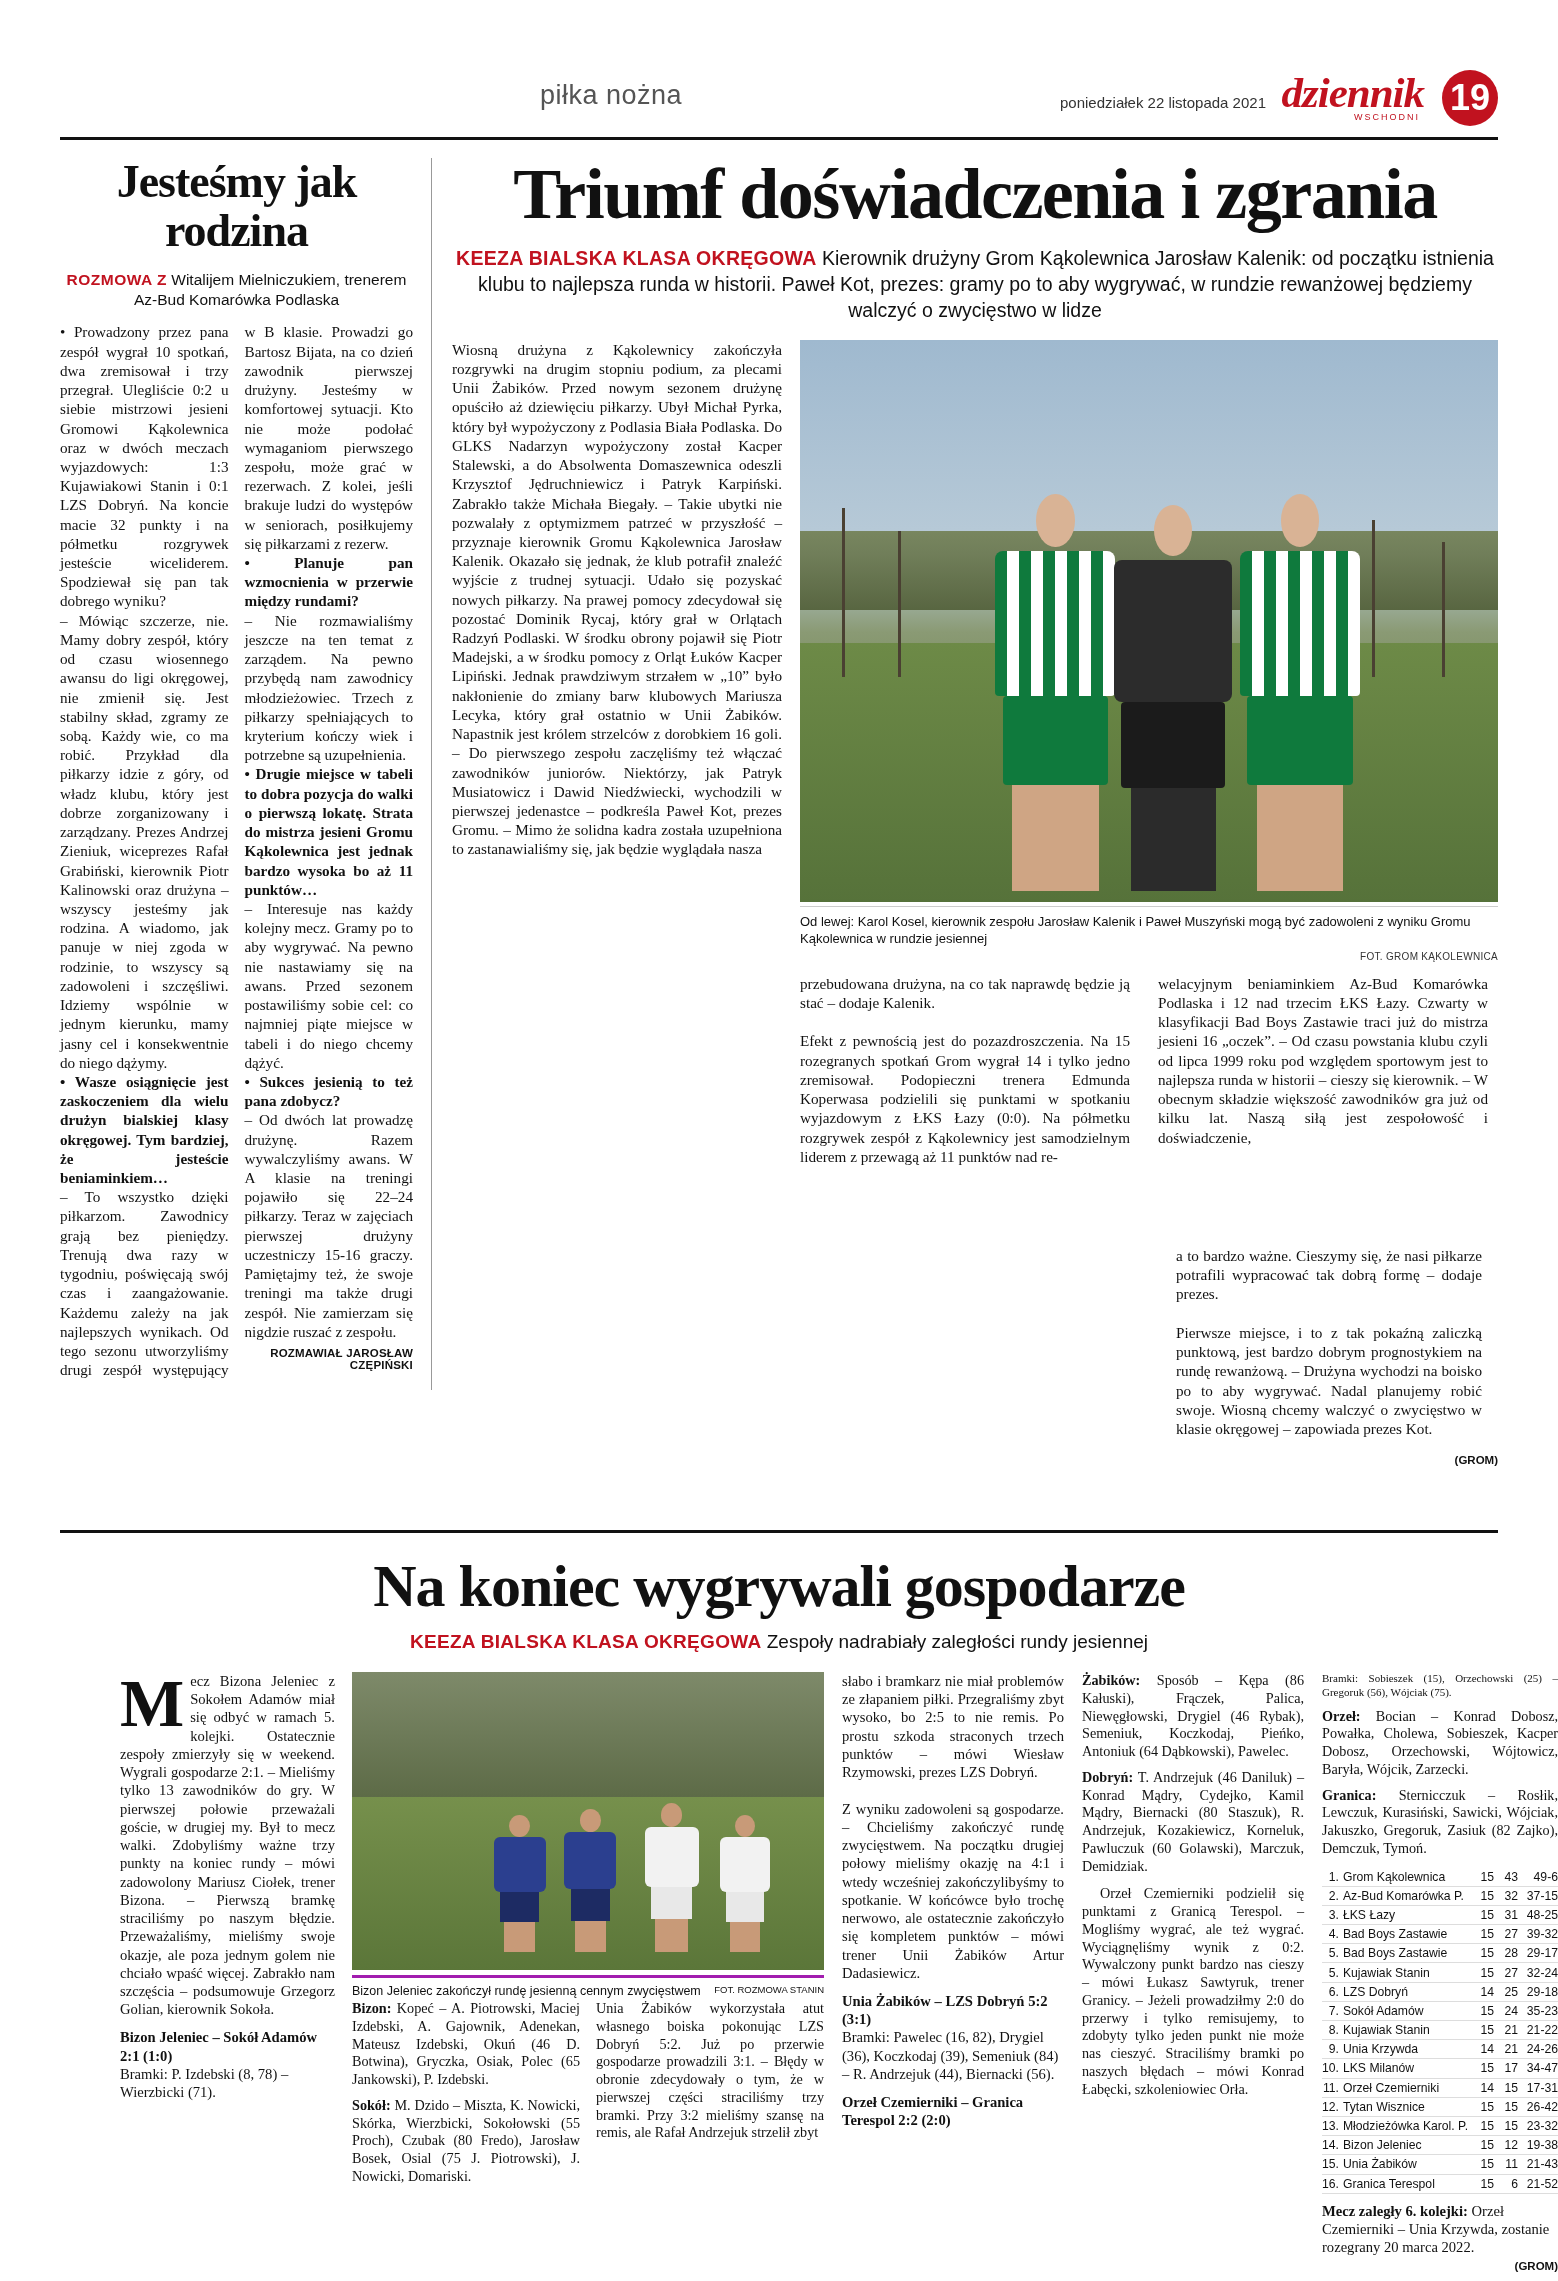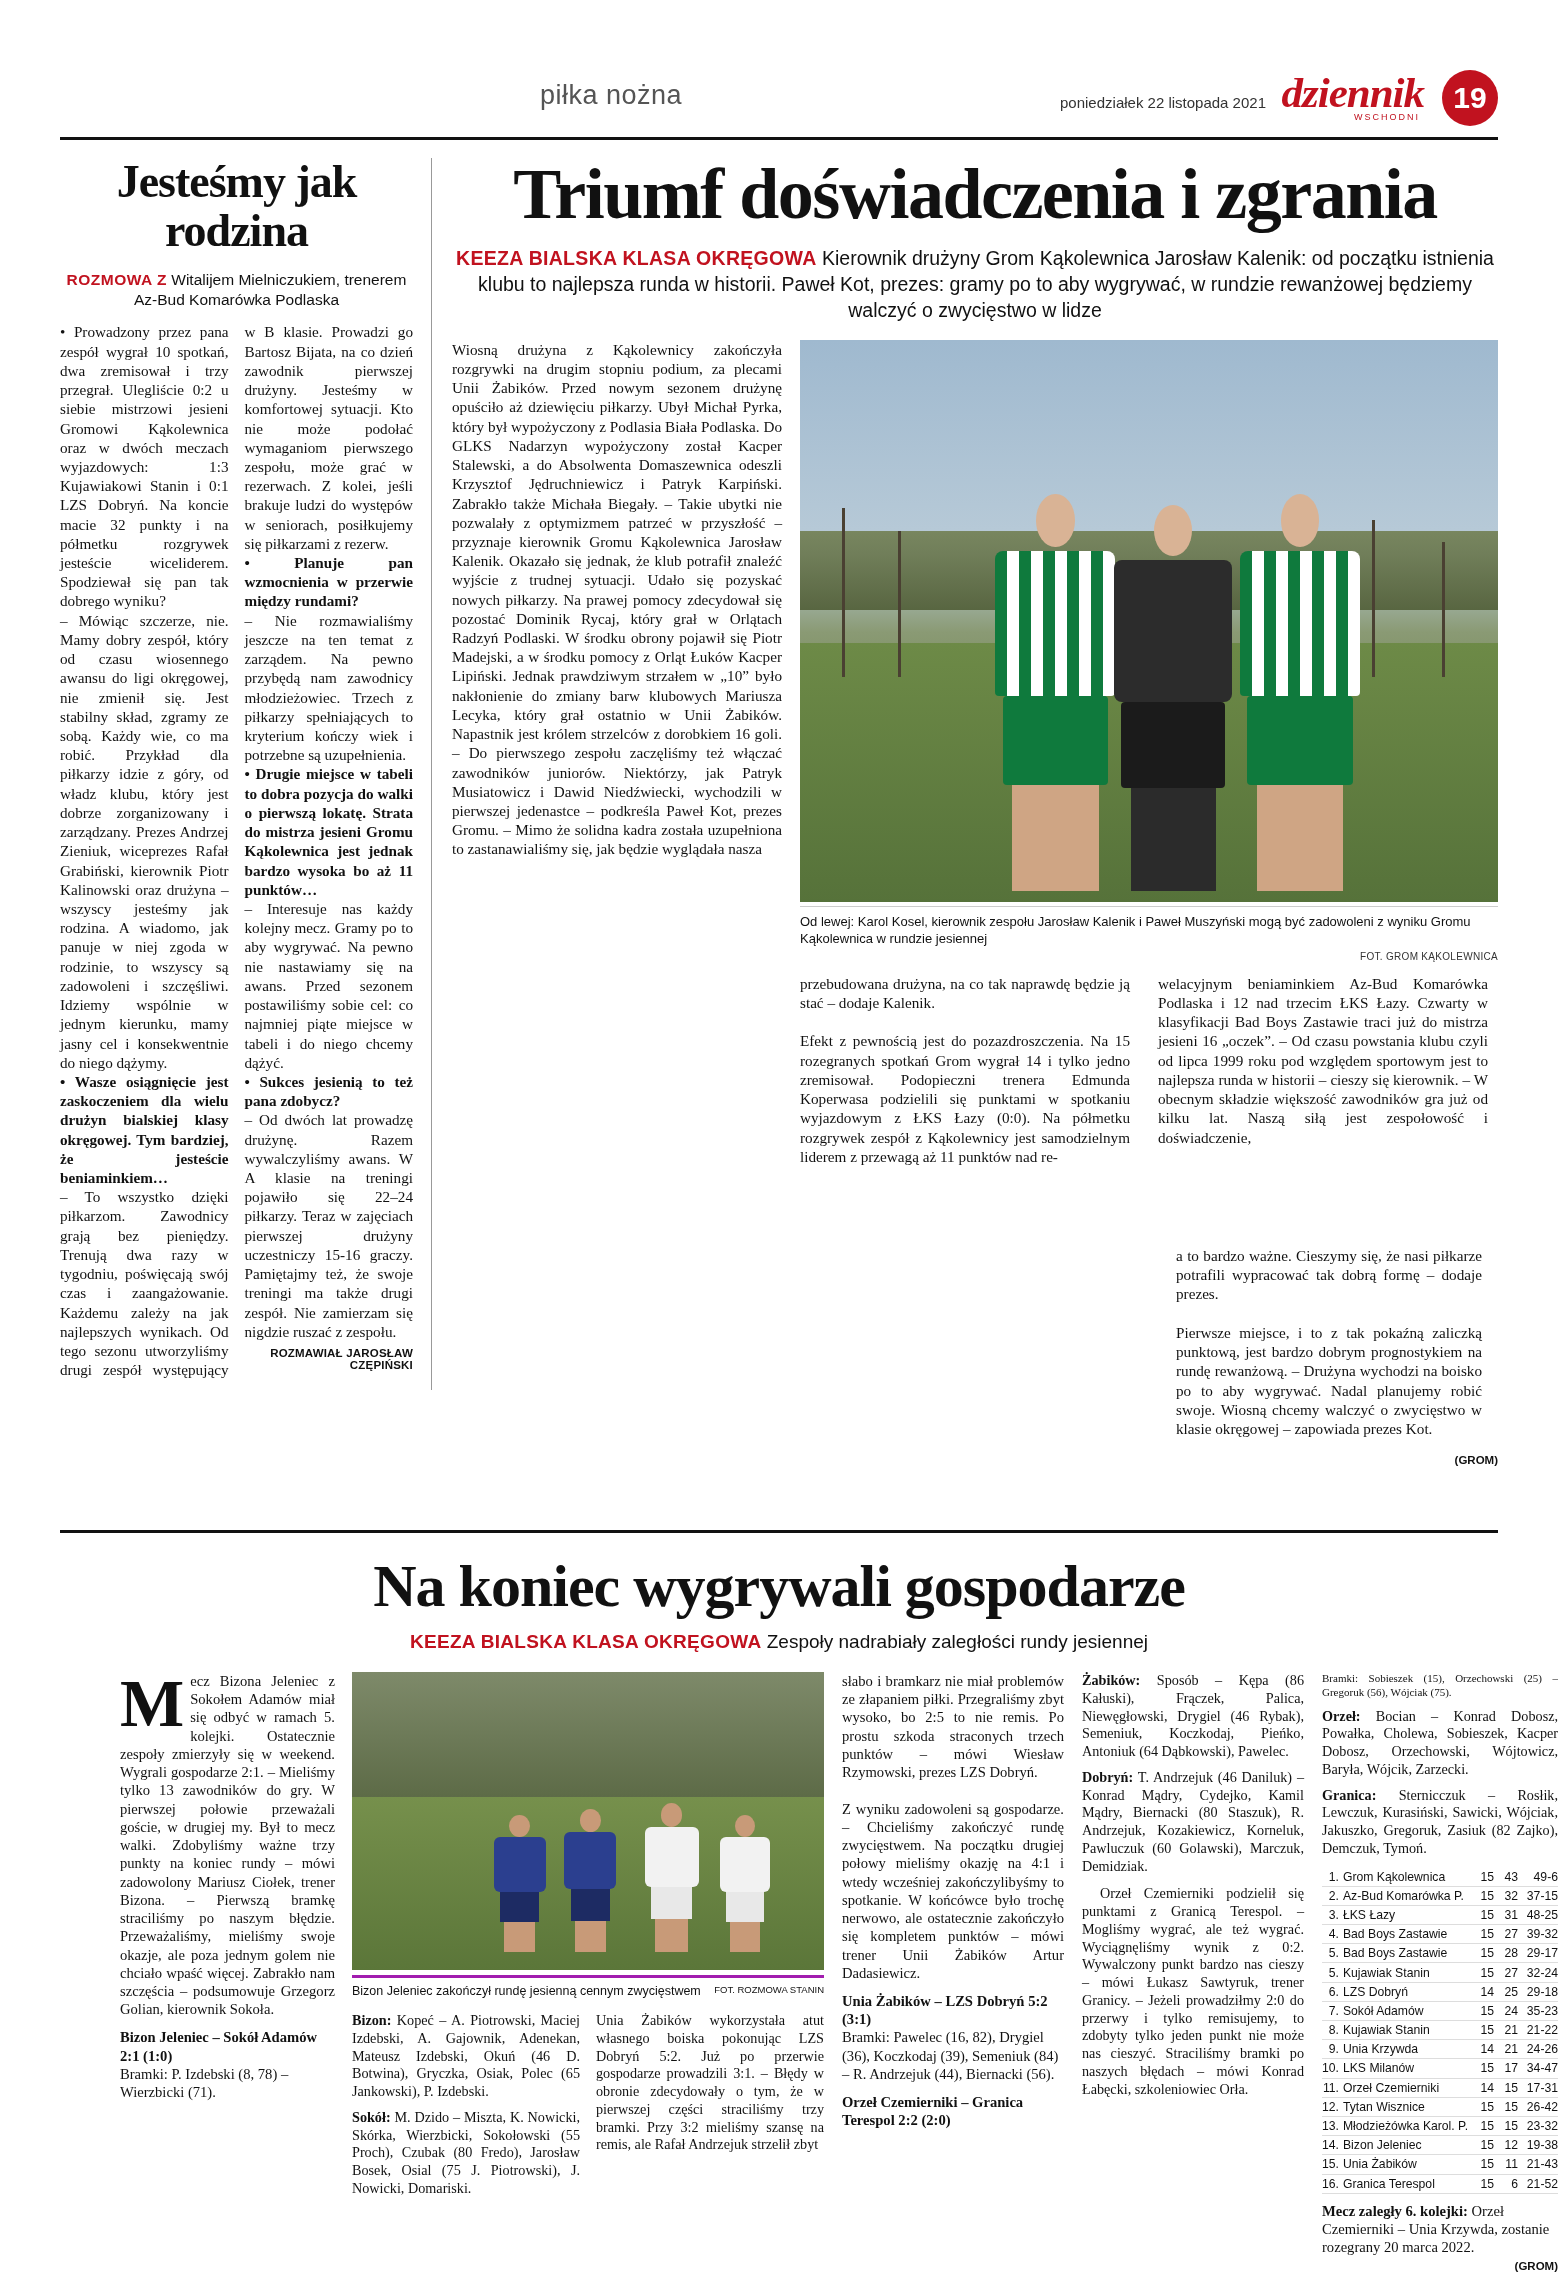--- a/index.html
+++ b/index.html
@@ -40,21 +40,21 @@
   .mh-logo-sub {
     position:absolute; right: 78px; top: 50px;
     font-family: "Liberation Sans", sans-serif;
     font-size: 9px; color:#c1121f; letter-spacing: 2px;
   }
   .mh-pagenum {
     position:absolute; right: 0px; top: 8px;
     width: 56px; height: 56px; border-radius: 50%;
     background: #c1121f; color:#fff;
     font-family: "Liberation Sans", sans-serif;
-    font-size: 30px; font-weight:bold;
+    font-size: 36px; font-weight:bold;
     display:flex; align-items:center; justify-content:center;
   }
 
   
   .top-area { position:relative; margin: 18px 60px 0 60px; }
 
   
   .left-col {
     position:absolute; left:0; top:0; width: 372px;
     border-right: 1px solid #999;
@@ -366,21 +366,21 @@
           <div style="position:absolute;top:16%;left:0;right:0;height:40%;background:#f2f2f2;border-radius:6px;"></div>
           <div style="position:absolute;top:56%;left:12%;right:12%;height:22%;background:#e8e8e8;"></div>
           <div style="position:absolute;top:78%;left:20%;right:20%;bottom:0;background:#c89a78;"></div>
         </div>
       </div>
       <div class="bot-photo-cap">
         <span>Bizon Jeleniec zakończył rundę jesienną cennym zwycięstwem</span>
         <span style="float:right;font-size:9.5px;">FOT. ROZMOWA STANIN</span>
       </div>
 
-      <div style="display:flex; gap:16px; margin-top:14px;">
+      <div style="display:flex; gap:16px; margin-top:2px;">
         <div style="width:228px; font-size:14.2px; line-height:1.25; text-align:justify;">
           <b>Bizon:</b>
           <span>Kopeć – A. Piotrowski, Maciej Izdebski, A. Gajownik, Adenekan, Mateusz Izdebski, Okuń (46 D. Botwina), Gryczka, Osiak, Polec (65 Jankowski), P. Izdebski.</span>
           <div style="margin-top:8px;">
             <b>Sokół:</b>
             <span>M. Dzido – Miszta, K. Nowicki, Skórka, Wierzbicki, Sokołowski (55 Proch), Czubak (80 Fredo), Jarosław Bosek, Osial (75 J. Piotrowski), J. Nowicki, Domariski.</span>
           </div>
         </div>
         <div style="width:228px; font-size:14.2px; line-height:1.25; text-align:justify;">
           <span>Unia Żabików wykorzystała atut własnego boiska pokonując LZS Dobryń 5:2. Już po przerwie gospodarze prowadzili 3:1. – Błędy w obronie zdecydowały o tym, że w pierwszej części straciliśmy trzy bramki. Przy 3:2 mieliśmy szansę na remis, ale Rafał Andrzejuk strzelił zbyt</span>

